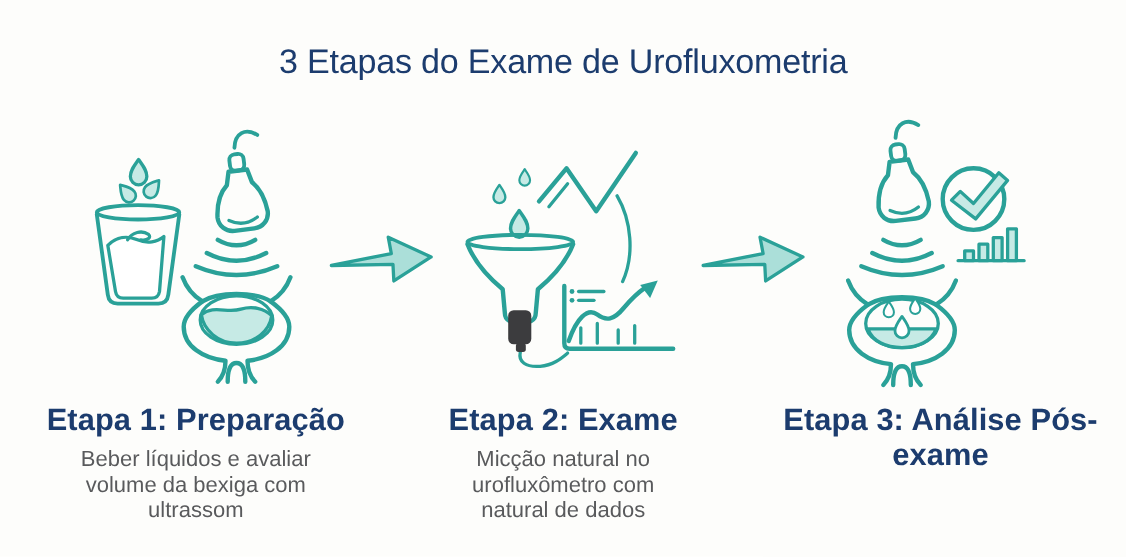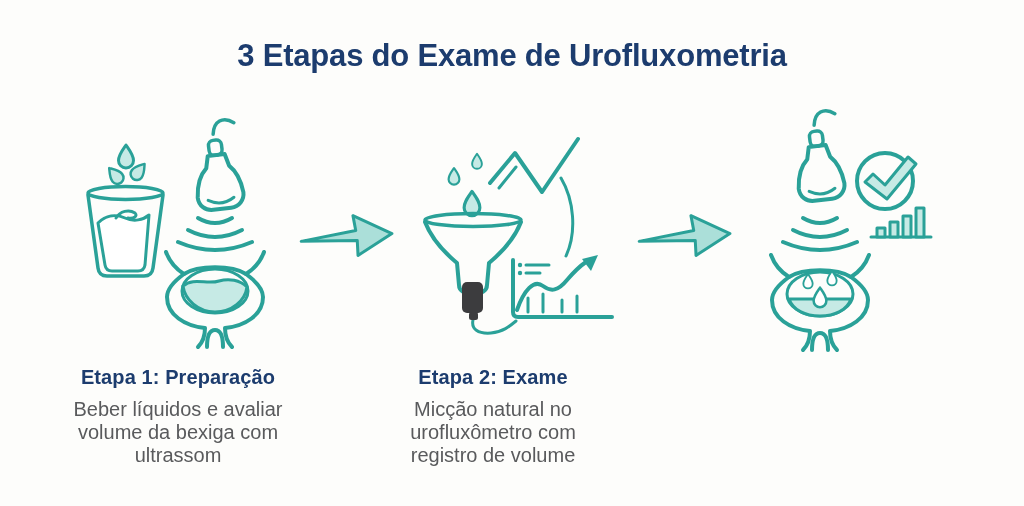--- a/index.html
+++ b/index.html
@@ -1,22 +1,22 @@
 <!DOCTYPE html>
 <html style="--teal: #2AA198; --teal-light: #C6EAE5; --arrow-fill: #ABDFD9; --navy: #1C3C6E; --text-gray: #595A5C; --sensor-dark: #3C3C3E; --background: #FDFDFB;"><head>
 <meta charset="utf-8">
 <style>
   html,body{margin:0;padding:0;}
   body{font-family:"Liberation Sans",sans-serif;background:#fff;}
   .stage{position:relative;width:1024px;height:506px;background:var(--background,#FDFDFB);overflow:hidden;margin:0 auto;}
-  .title{position:absolute;top:38px;left:0;width:100%;text-align:center;font-size:31px;font-weight:700;color:var(--navy,#1C3C6E);letter-spacing:-0.2px;margin:0;}
+  .title{position:absolute;top:38px;left:0;width:100%;text-align:center;font-size:31px;font-weight:400;color:var(--navy,#1C3C6E);letter-spacing:-0.2px;margin:0;}
   .icon-svg{position:absolute;}
   .arrow-svg{position:absolute;}
   .step-text{position:absolute;top:366px;text-align:center;}
-  .step-text h2{font-size:20px;font-weight:700;color:var(--navy,#1C3C6E);margin:0 0 9px 0;letter-spacing:0.1px;}
+  .step-text h2{font-size:28px;font-weight:700;color:var(--navy,#1C3C6E);margin:0 0 9px 0;letter-spacing:0.1px;}
   .step-text p{font-size:20px;line-height:23px;color:var(--text-gray,#595A5C);margin:0;white-space:pre-line;}
   
   .st{fill:none;stroke:var(--teal,#2AA198);stroke-width:4;stroke-linecap:round;stroke-linejoin:round;}
   .st35{stroke-width:3.5;}
   .st3{stroke-width:3;}
   .lf{fill:var(--teal-light,#C6EAE5);stroke:var(--teal,#2AA198);stroke-width:3;stroke-linecap:round;stroke-linejoin:round;}
   .wf{fill:#fff;stroke:var(--teal,#2AA198);stroke-width:3;stroke-linecap:round;stroke-linejoin:round;}
   .dk{fill:var(--sensor-dark,#3C3C3E);}
   .ar{fill:var(--arrow-fill,#A9DED8);stroke:var(--teal,#2AA198);stroke-width:3;stroke-linejoin:round;}
   .dotc{fill:var(--teal,#2AA198);}
@@ -142,23 +142,24 @@
     </g>
   </svg>
 
   <div class="step-text" style="left:38px;width:280px">
     <h2>Etapa 1: Preparação</h2>
     <p>Beber líquidos e avaliar
 volume da bexiga com
 ultrassom</p>
   </div>
 
-  <div class="step-text" style="left:363px;width:260px">
+  <div class="step-text" style="left:382px;width:260px">
     <h2>Etapa 2: Exame</h2>
     <p>Micção natural no
 urofluxômetro com
-registro de volume</p>
+natural de dados</p>
   </div>
 
   <div class="step-text" style="left:688px;width:334px">
+    <h2>Etapa 3: Análise Pós-exame</h2>
   </div>
 
 </div>
 
 </body></html>

